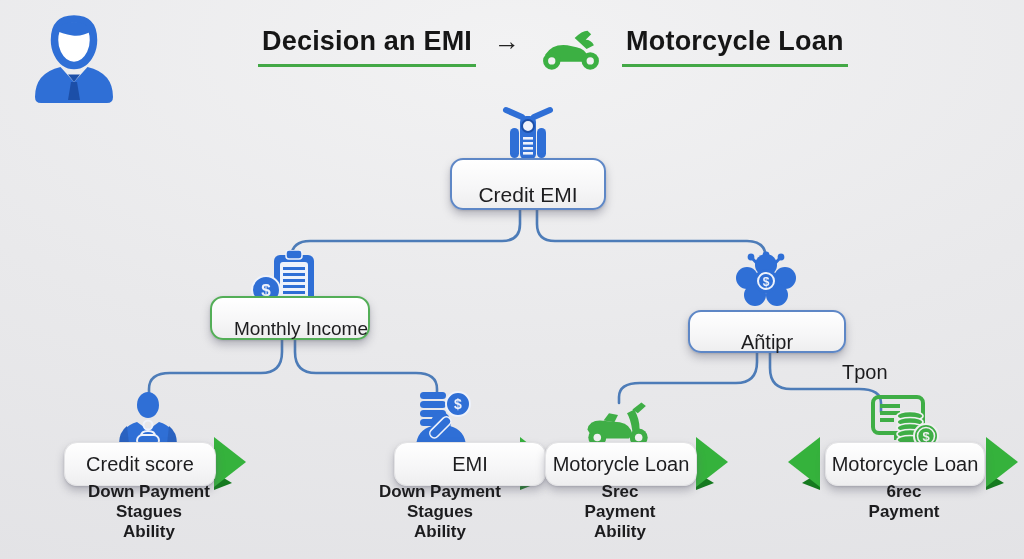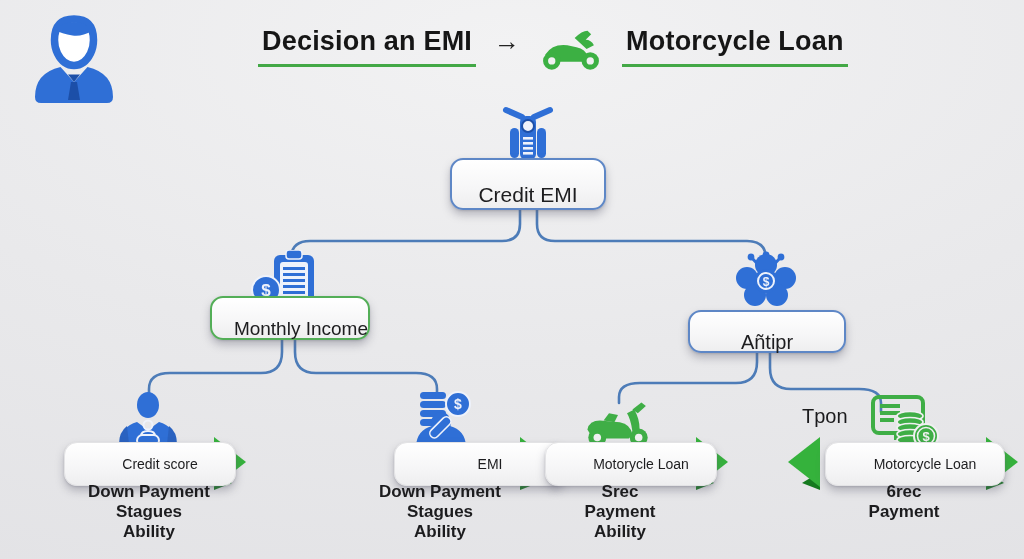--- a/index.html
+++ b/index.html
@@ -22,21 +22,21 @@
   
   .node-box{
     position:absolute;display:flex;align-items:center;justify-content:center;
     background:linear-gradient(180deg,#ffffff 0%,#f6f6f7 60%,#eeeeef 100%);
     border-radius:13px;
     box-shadow:0 5px 9px rgba(100,100,115,.38), 0 1px 2px rgba(100,100,115,.25);
     color:#1d1d1f;white-space:nowrap;z-index:3;
   }
   .border-blue{border:2px solid #5e87c6;}
   .border-green{border:2px solid #53ae57;}
-  .leaf-box{border:1px solid #e3e3e5;font-size:14px;padding-left:20px;}
+  .leaf-box{border:1px solid #e3e3e5;font-size:20px;}
   .node-label{font-size:19px;margin-top:22px;}
   .root-label{font-size:21px;}
 
   .sub-lines{position:absolute;text-align:center;font-size:17px;font-weight:600;color:#1c1c1e;line-height:20px;z-index:3;}
   .sub-lines div{margin-bottom:0px;}
 
   .edge-label{position:absolute;font-size:20px;color:#1b1b1d;z-index:3;}
 
   .arrow{position:absolute;z-index:2;}
 </style>
@@ -122,21 +122,21 @@
     <circle cx="52" cy="31" r="11" fill="#2f6fd6"></circle>
     <circle cx="22" cy="48" r="11" fill="#2f6fd6"></circle>
     <circle cx="44" cy="48" r="11" fill="#2f6fd6"></circle>
     <circle cx="33" cy="34" r="12" fill="#2f6fd6"></circle>
     <circle cx="33" cy="34" r="8" fill="none" stroke="#eef2fb" stroke-width="2"></circle>
     <text x="33" y="39" text-anchor="middle" font-size="12" font-weight="bold" fill="#eef2fb" font-family="Liberation Sans, sans-serif">$</text>
   </svg>
   <div class="node-box border-blue" style="left:688px;top:310px;width:154px;height:39px;">
     <span class="node-label" style="font-size:20px;">Añtipr</span>
   </div>
-  <div class="edge-label" style="left:802px;top:361px;margin-top:44px;">Tpon</div>
+  <div class="edge-label" style="left:842px;top:361px;">Tpon</div>
 
   <svg class="abs" style="left:113px;top:392px;z-index:2;" width="70" height="56" viewBox="0 0 70 56">
     <ellipse cx="35" cy="13" rx="11" ry="13" fill="#2f6fd6"></ellipse>
     <path d="M8 52 q0 -18 16 -22 l11 8 l11 -8 q16 4 16 22 q0 4 -4 4 H12 q-4 0 -4 -4 Z" fill="#2f6fd6"></path>
     <path d="M14 34 q-8 6 -8 18 h10 Z" fill="#2a62c0"></path>
     <path d="M56 34 q8 6 8 18 h-10 Z" fill="#2a62c0"></path>
     <circle cx="35" cy="33" r="4.5" fill="none" stroke="#eef2fb" stroke-width="2"></circle>
     <path d="M28 44 q0 -5 7 -5 q7 0 7 5" fill="none" stroke="#eef2fb" stroke-width="2"></path>
     <rect x="24" y="43" width="22" height="11" rx="5.5" fill="#2f6fd6" stroke="#eef2fb" stroke-width="2"></rect>
   </svg>

